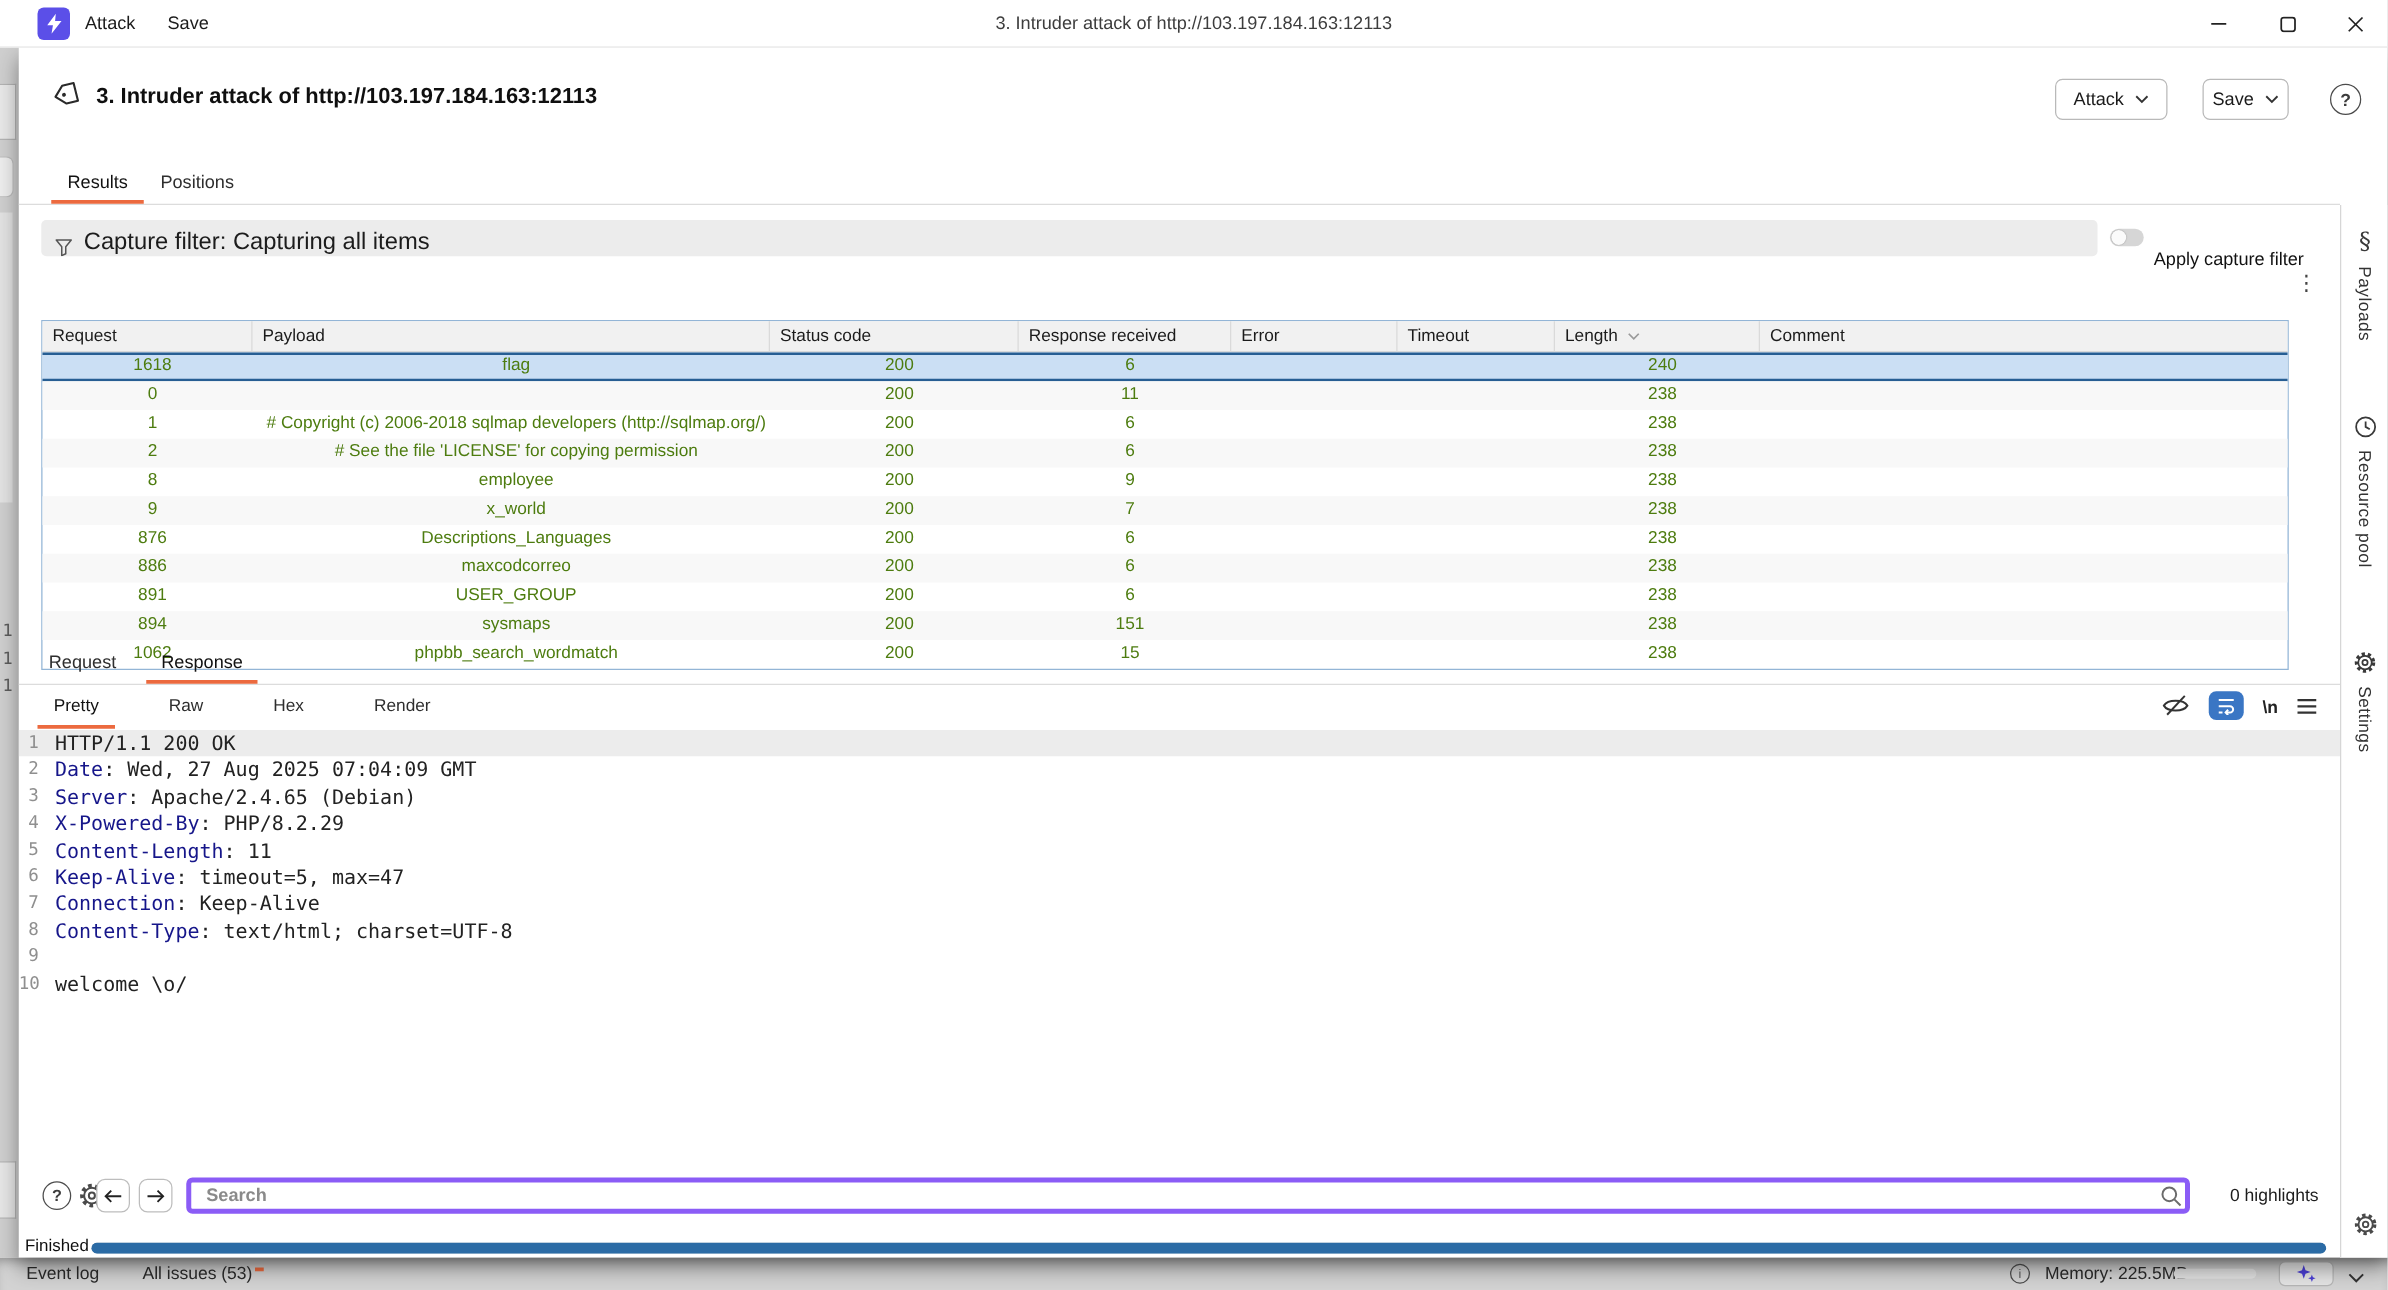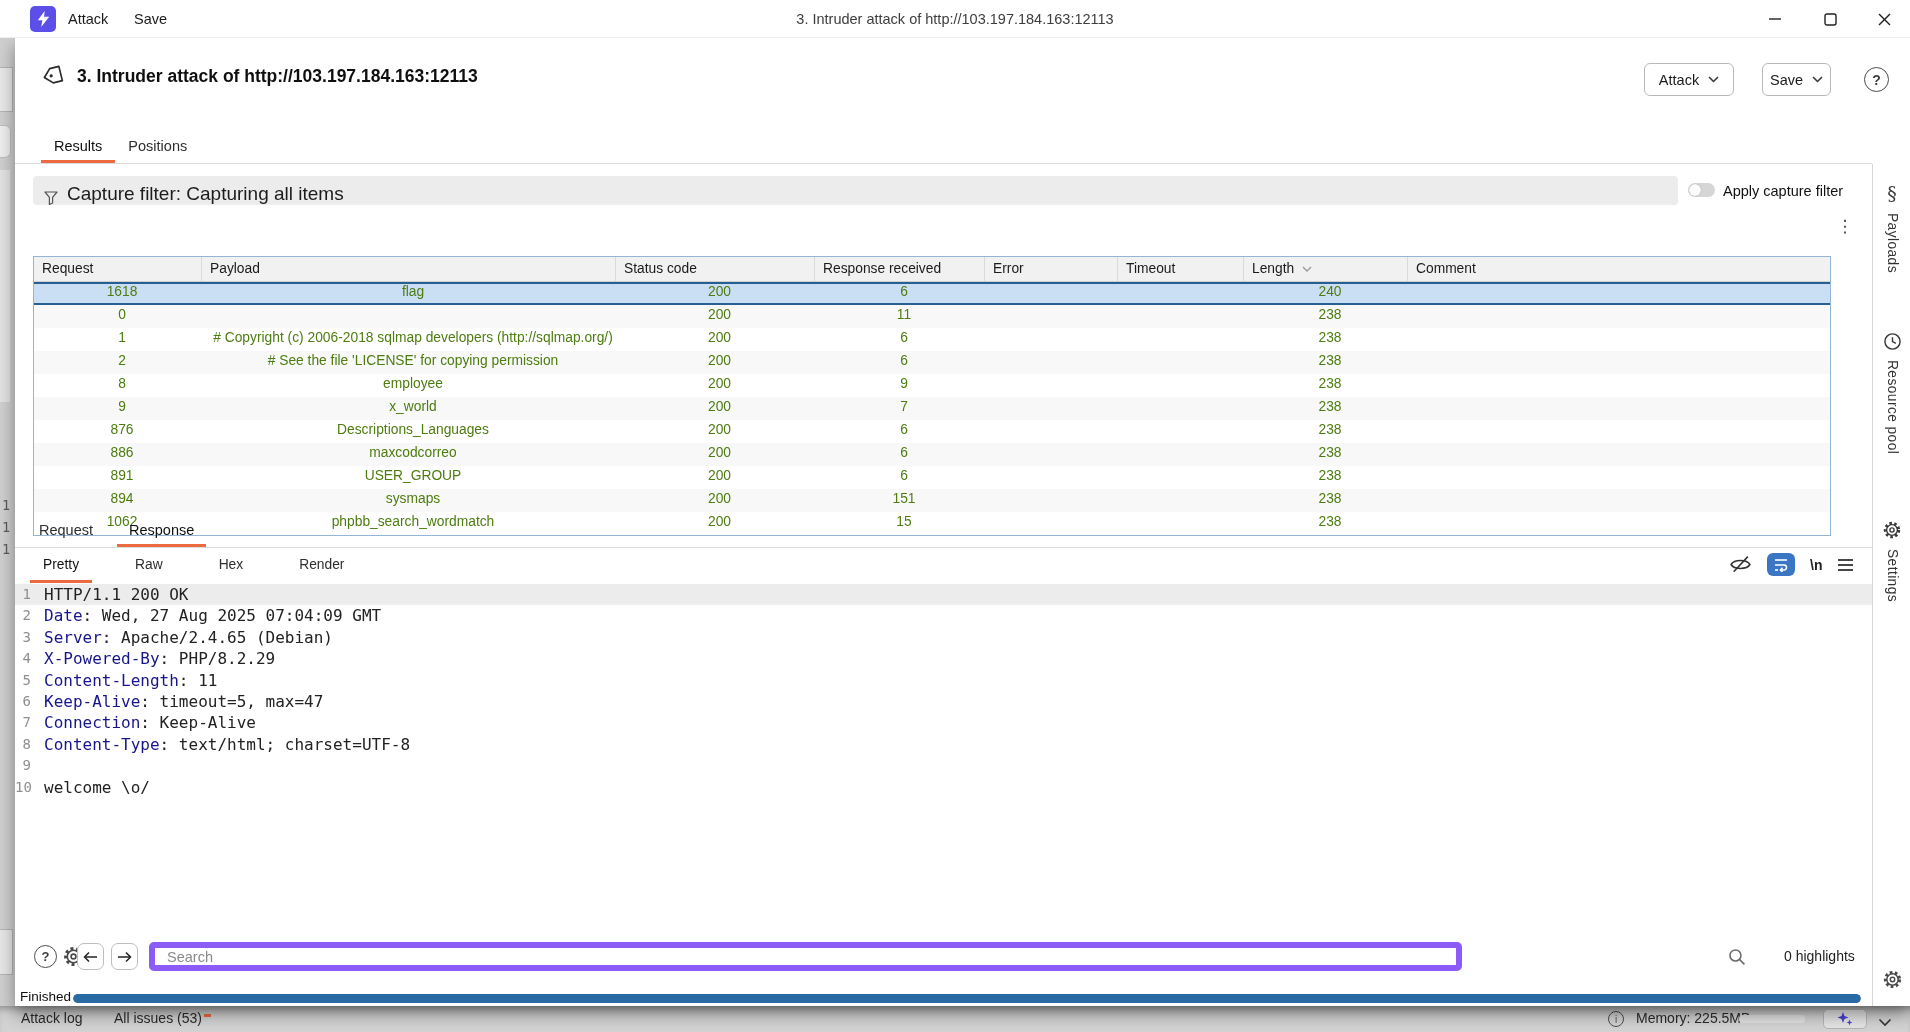--- a/index.html
+++ b/index.html
@@ -30,21 +30,21 @@
 
   .main-tabs { left:0; top:92px; width:1857px; height:34px; border-bottom:1px solid #dcdcdc; display:flex; padding-left:26px; }
   .tab { padding:0 13px; font-size:14.5px; color:#2e2e2e; line-height:32px; border-bottom:3px solid transparent; }
   .tab.active { border-bottom-color:#ec6a3f; color:#111; }
 
   .filter-bar { position:absolute; height:29px; background:#ececec; border-radius:4px; display:flex; align-items:flex-end; padding-left:11px; gap:9px; font-size:19px; color:#1c1c1c; }
   .capture-bar { left:18px; top:138px; width:1645px; }
   .view-bar { left:18px; top:176px; width:1787px; }
   .toggle { left:1673px; top:145px; width:27px; height:14px; background:#d6d6d6; border-radius:7px; }
   .knob { position:absolute; left:1px; top:1px; width:12px; height:12px; background:#fbfbfb; border-radius:50%; box-shadow:0 0 1px rgba(0,0,0,.4); }
-  .apply-label { left:1708px; top:145px; font-size:14.5px; color:#111; }
+  .apply-label { left:1708px; top:162px; font-size:14.5px; color:#111; }
   .kebab { left:1820px; top:178px; font-size:17px; color:#444; width:20px; text-align:center; }
 
   
   .rtable { left:18px; top:218px; width:1798px; border:1px solid #93b5d6; background:#fff; }
   .thead { display:flex; height:25px; background:#f1f1f1; border-bottom:1px solid #cfcfcf; }
   .hcell { font-size:13.8px; color:#1b1b1b; padding-left:8px; line-height:24px; border-right:1px solid #dadada; display:flex; align-items:center; gap:8px; white-space:nowrap; overflow:hidden; }
   .trow { display:flex; height:23px; line-height:20.3px; font-size:13.8px; color:#4d7c0f;text-align:center; }
   .trow.alt { background:#f8f8f8; }
   .trow.selected { background:#cbdff4; border-top:2px solid #275e93; border-bottom:2px solid #275e93; line-height:16.3px; }
   .cell { padding-left:8px; white-space:nowrap; overflow:hidden; }
@@ -65,21 +65,21 @@
 
   .editor { left:0; top:546px; width:1857px; height:356px; overflow:hidden; }
   .eline { display:flex; height:21.4px; line-height:21.4px; }
   .eline.hl { background:#ececec; }
   .lnum { flex:none; width:16px; text-align:right; font-family:"DejaVu Sans Mono",monospace; font-size:14px; color:#8f8f8f; }
   .lcode { margin-left:13px; font-family:"DejaVu Sans Mono",monospace; font-size:16px; color:#222; white-space:pre; }
   .hname { color:#16168a; }
 
   
   .nav-btn { position:absolute; width:27px; height:27px; border:1px solid #bdbdbd; border-radius:7px; background:#fff; display:flex; align-items:center; justify-content:center; font-size:16px; color:#222; }
-  .search-input { left:134px; top:904px; width:1313px; height:29px; border:6px solid #8b5cf6; border-radius:5px; padding:0 36px 0 12px; font-size:14.5px; font-family:"Liberation Sans",sans-serif; color:#222; outline:none; background:#fff; }
+  .search-input { left:134px; top:904px; width:1603px; height:29px; border:4px solid #8b5cf6; border-radius:5px; padding:0 36px 0 12px; font-size:14.5px; font-family:"Liberation Sans",sans-serif; color:#222; outline:none; background:#fff;font-weight:bold; }
   .search-input::placeholder { color:#8a8a8a; }
   .highlights { left:1769px; top:910px; font-size:14px; color:#1d1d1d; }
   .finished-label { left:5px; top:951px; font-size:13.5px; color:#0e0e0e; }
   .progress-track { left:58px; top:956px; width:1788px; height:9px; border-radius:5px; background:#e8e8e8; overflow:hidden; }
   .progress-fill { height:100%; background:#2b6ba5; border-radius:5px; }
 
   
   .sidebar { left:1857px; top:126px; width:38px; height:842px; border-left:1px solid #d6d6d6; background:#fff; }
   .side-item { position:absolute; left:0; width:38px; display:flex; flex-direction:column; align-items:center; gap:9px; color:#2f2f2f; }
   .vtext { writing-mode:vertical-rl; font-size:13.8px; color:#333; letter-spacing:.4px; }
@@ -450,21 +450,21 @@
       <svg width="21" height="21" viewBox="0 0 20 20">
           <circle cx="10" cy="10" r="6.7" fill="none" stroke="#4a4a4a" stroke-width="3" stroke-dasharray="2.5 2.3"></circle>
           <circle cx="10" cy="10" r="5.4" fill="none" stroke="#4a4a4a" stroke-width="1.4"></circle>
           <circle cx="10" cy="10" r="2.1" fill="none" stroke="#4a4a4a" stroke-width="1.4"></circle>
         </svg>
     </div>
   </div>
 </div>
 
 <div class="statusbar">
-  <span class="abs" style="left:21px; top:4px;">Attack log</span>
+  <span class="abs" style="left:21px; top:4px;">Event log</span>
   <span class="abs" style="left:114px; top:4px;"><span>All issues (53)</span><span class="issues-mark"></span></span>
   <span class="abs help-circle" style="left:1608px; top:5px; width:16px; height:16px; font-size:10px; border-width:1.3px; color:#555; font-weight:normal;">i</span>
   <span class="abs" style="left:1636px; top:4px;">Memory: 225.5MB</span>
   <span class="abs" style="left:1739px; top:9px; width:66px; height:8px; background:#e1e1e1; border-radius:4px;"></span>
   <span class="ai-pill">
     <svg width="18" height="16" viewBox="0 0 18 16">
         <path d="M7 1 L8.4 5.1 L12.5 6.5 L8.4 7.9 L7 12 L5.6 7.9 L1.5 6.5 L5.6 5.1 Z" fill="#4b3fd6"></path>
         <path d="M13.5 8.5 L14.3 10.7 L16.5 11.5 L14.3 12.3 L13.5 14.5 L12.7 12.3 L10.5 11.5 L12.7 10.7 Z" fill="#4b3fd6"></path>
       </svg>
   </span>

